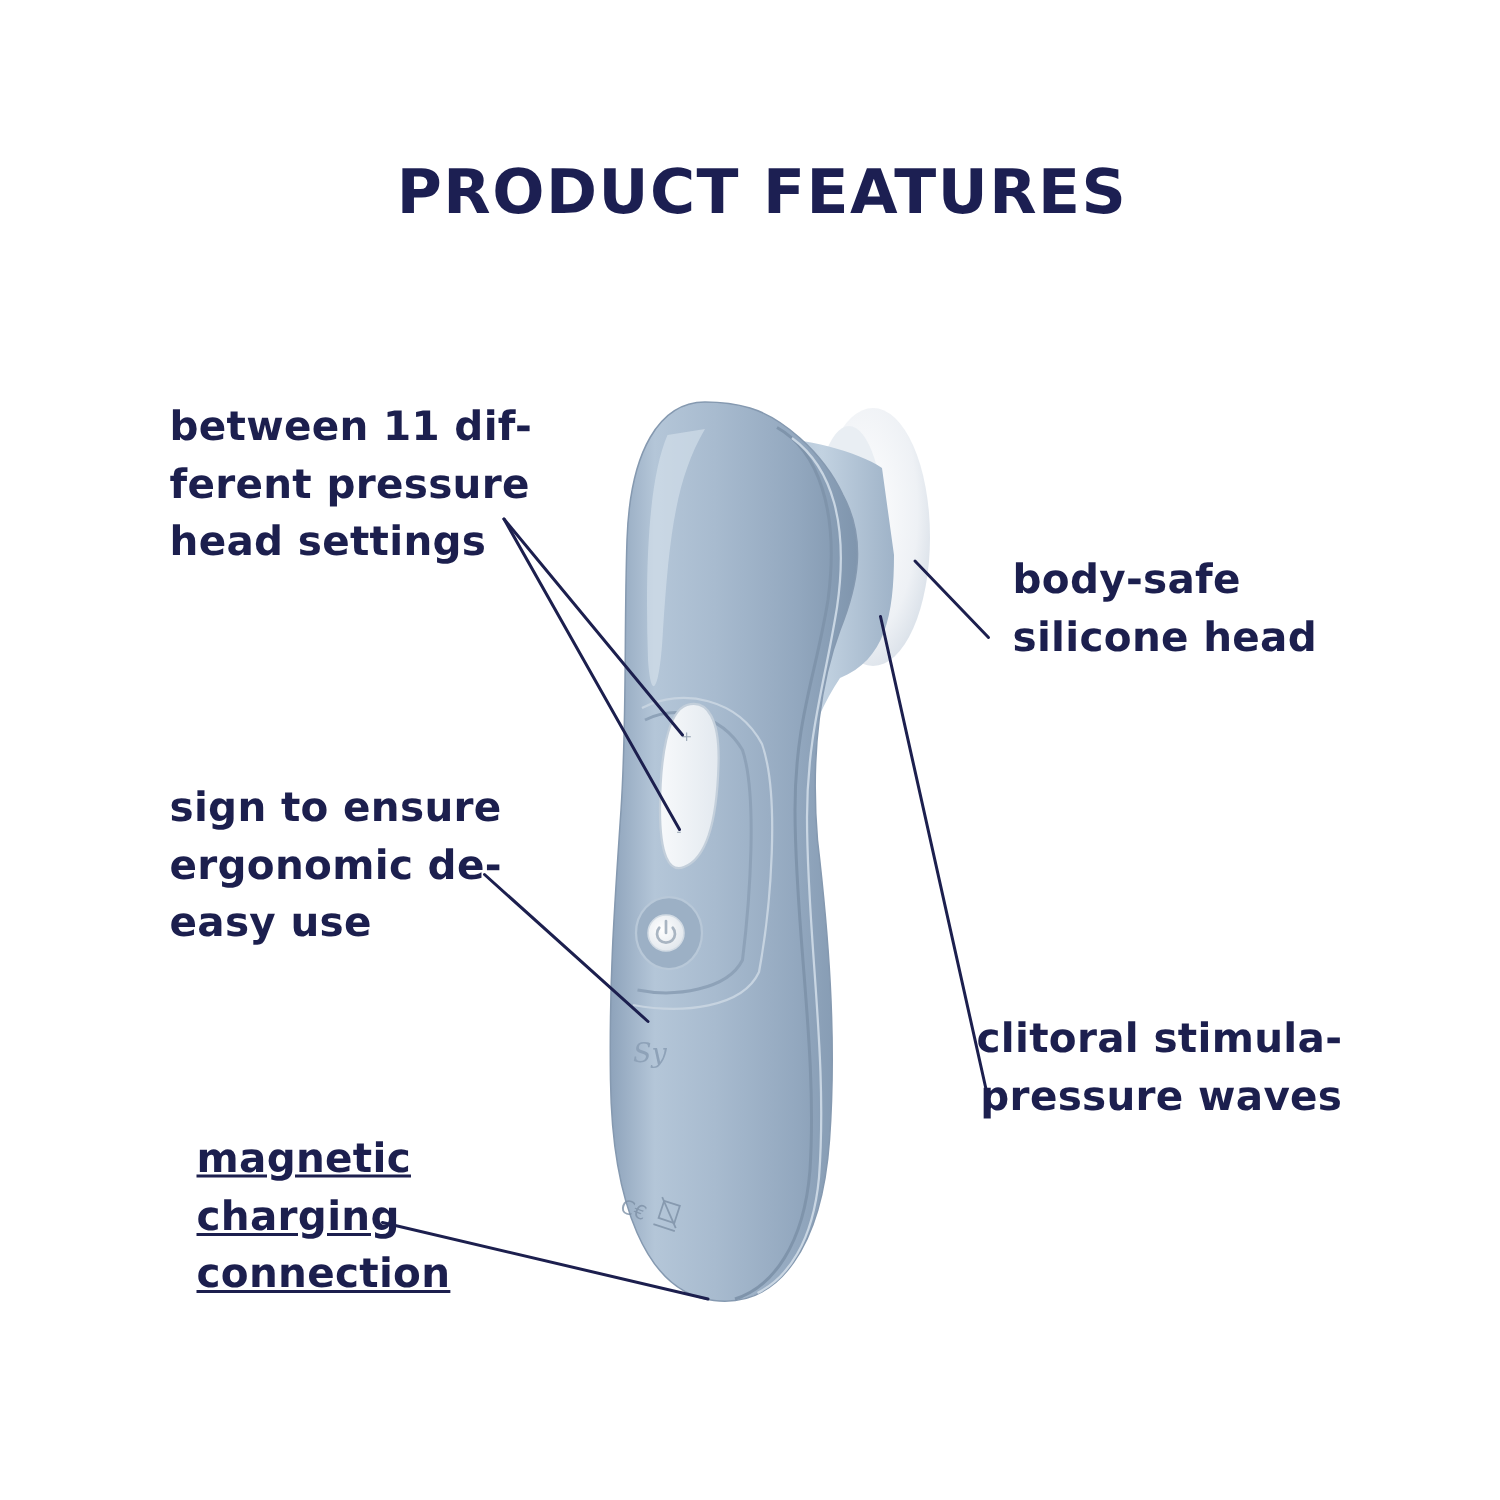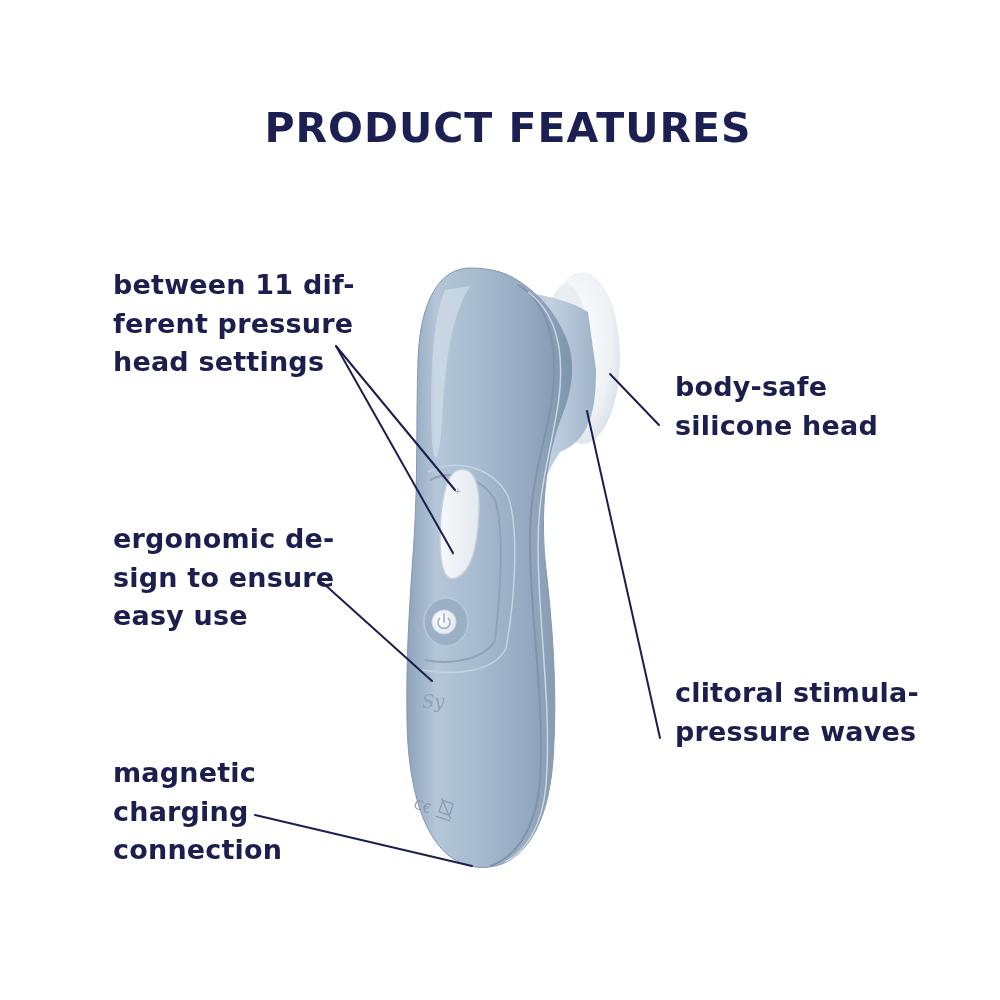--- a/index.html
+++ b/index.html
@@ -34,23 +34,23 @@
       font-size: 27px;
       line-height: 38.5px;
       font-weight: 600;
       color: #1c1f4e;
       white-space: nowrap;
       letter-spacing: 0.2px;
     }
     .label .line { display: block; }
     #label-pressure { left: 113px; top: 266px; }
     #label-ergonomic { left: 113px; top: 520px; }
-    #label-magnetic { left: 113px; top: 754px; }
+    #label-magnetic { left: 131px; top: 754px; text-decoration: underline; }
     #label-silicone { left: 675px; top: 368px; }
-    #label-clitoral { left: 675px; top: 674px; }
+    #label-clitoral { left: 651px; top: 674px; text-align: right; }
 
     svg.art {
       position: absolute;
       left: 0;
       top: 0;
       width: 1000px;
       height: 1000px;
     }
   </style>
 </head>
@@ -150,22 +150,22 @@
   </g>
 </svg>
 
 <div class="label" id="label-pressure">
   <span class="line">between 11 dif-</span>
   <span class="line">ferent pressure</span>
   <span class="line">head settings</span>
 </div>
 
 <div class="label" id="label-ergonomic">
+  <span class="line">sign to ensure</span>
   <span class="line">ergonomic de-</span>
-  <span class="line">sign to ensure</span>
   <span class="line">easy use</span>
 </div>
 
 <div class="label" id="label-magnetic">
   <span class="line">magnetic</span>
   <span class="line">charging</span>
   <span class="line">connection</span>
 </div>
 
 <div class="label" id="label-silicone">

